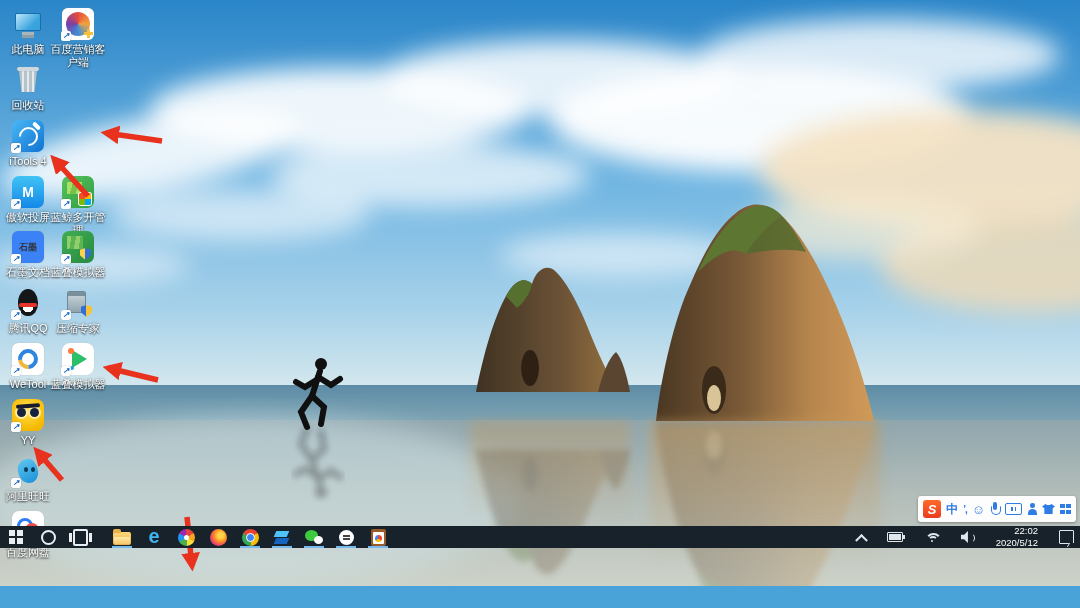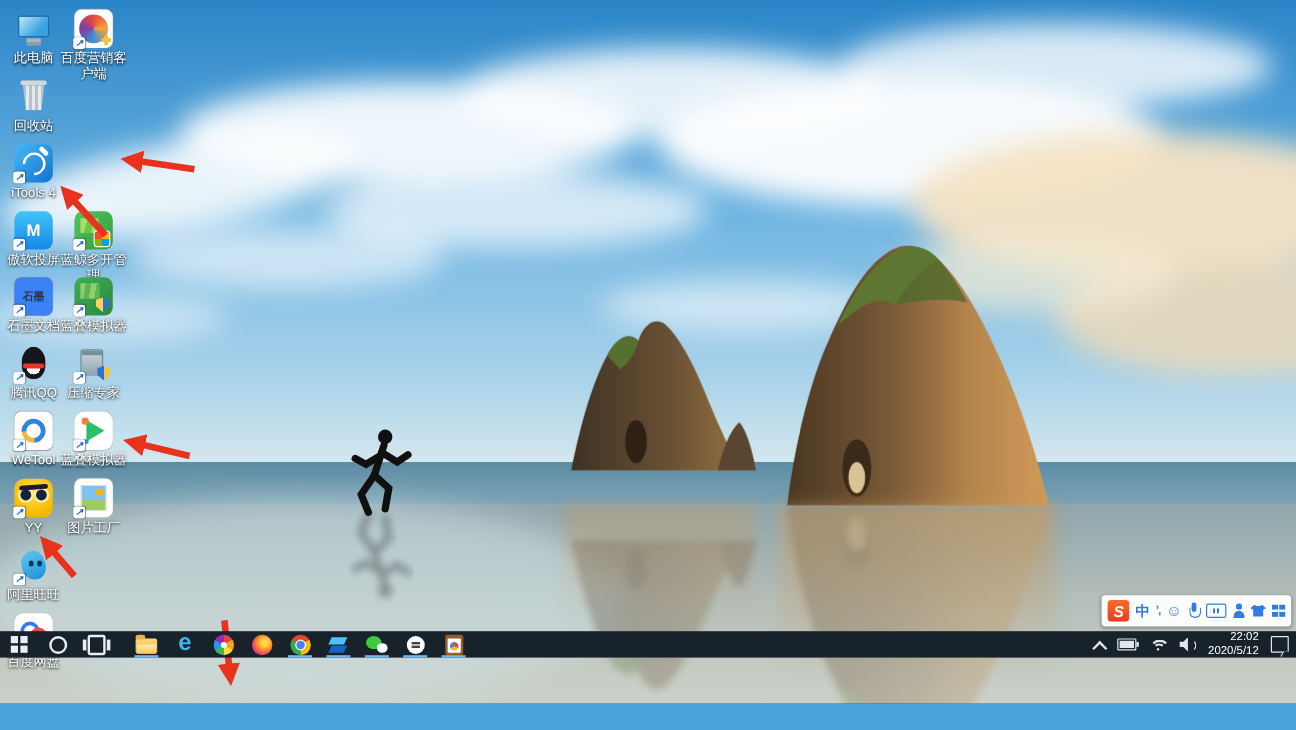--- a/index.html
+++ b/index.html
@@ -118,21 +118,21 @@
   .wct{position:relative;width:18px;height:14px;}
   .wct::before{content:"";position:absolute;left:0;top:0;width:13px;height:11px;border-radius:50%;background:#3ecb3e;}
   .wct::after{content:"";position:absolute;right:0;bottom:0;width:9px;height:8px;border-radius:50%;background:#fff;}
   .shm{position:relative;width:15px;height:15px;border-radius:50%;background:#fff;}
   .shm::before{content:"";position:absolute;left:4px;top:5px;width:7px;height:2px;background:#444;box-shadow:0 3px 0 #444;}
   .clb{position:relative;width:15px;height:17px;background:#9a5b2b;border-radius:2px;}
   .clb::before{content:"";position:absolute;left:2px;top:3px;right:2px;bottom:2px;background:#fff;border-radius:1px;}
   .clb::after{content:"";position:absolute;left:4px;top:6px;width:7px;height:7px;border-radius:50%;background:conic-gradient(#ea4335 0 33%,#fbbc05 33% 66%,#4285f4 66%);}
 
   
-  #tray{margin-left:auto;display:flex;align-items:center;gap:10px;padding-right:6px;height:22px;}
+  #tray{margin-left:auto;display:flex;align-items:center;gap:21px;padding-right:6px;height:22px;}
   .chev{width:7px;height:7px;border-left:2px solid #dfe7ec;border-top:2px solid #dfe7ec;transform:rotate(45deg) translate(2px,2px);}
   .batt{position:relative;width:14px;height:8px;border:1px solid #dfe7ec;border-radius:1px;}
   .batt::before{content:"";position:absolute;inset:1px;background:#dfe7ec;}
   .batt::after{content:"";position:absolute;right:-3px;top:2px;width:2px;height:4px;background:#dfe7ec;}
   .wifi{position:relative;width:16px;height:11px;overflow:hidden;}
   .wifi::before{content:"";position:absolute;left:1px;top:1px;width:13px;height:13px;border:2px solid transparent;border-top-color:#dfe7ec;border-radius:50%;}
   .wifi::after{content:"";position:absolute;left:4.5px;top:4.5px;width:6px;height:6px;border:2px solid transparent;border-top-color:#dfe7ec;border-radius:50%;}
   .wifi i{position:absolute;left:7px;top:8px;width:2.5px;height:2.5px;background:#dfe7ec;border-radius:50%;}
   .vol{position:relative;width:14px;height:12px;}
   .vol::before{content:"";position:absolute;left:0;top:0;width:9px;height:12px;background:#dfe7ec;clip-path:polygon(0 32%,38% 32%,80% 0,80% 100%,38% 68%,0 68%);}
@@ -331,26 +331,20 @@
       </div>
       <div class="dlabel">蓝叠模拟器</div>
     </div>
 
   <div class="cell" style="left:-2px;top:399px">
       <div class="dicon ic-yy">
         <i class="sc"></i>
       </div>
       <div class="dlabel">YY</div>
     </div>
-  <div class="cell" style="left:48px;top:399px">
-      <div class="dicon ic-picfactory">
-        <i class="sc"></i>
-      </div>
-      <div class="dlabel">图片工厂</div>
-    </div>
 
   <div class="cell" style="left:-2px;top:455px">
       <div class="dicon ic-wangwang">
         <i class="sc"></i>
       </div>
       <div class="dlabel">阿里旺旺</div>
     </div>
 
   <div class="cell" style="left:-2px;top:511px">
       <div class="dicon ic-baidupan">

